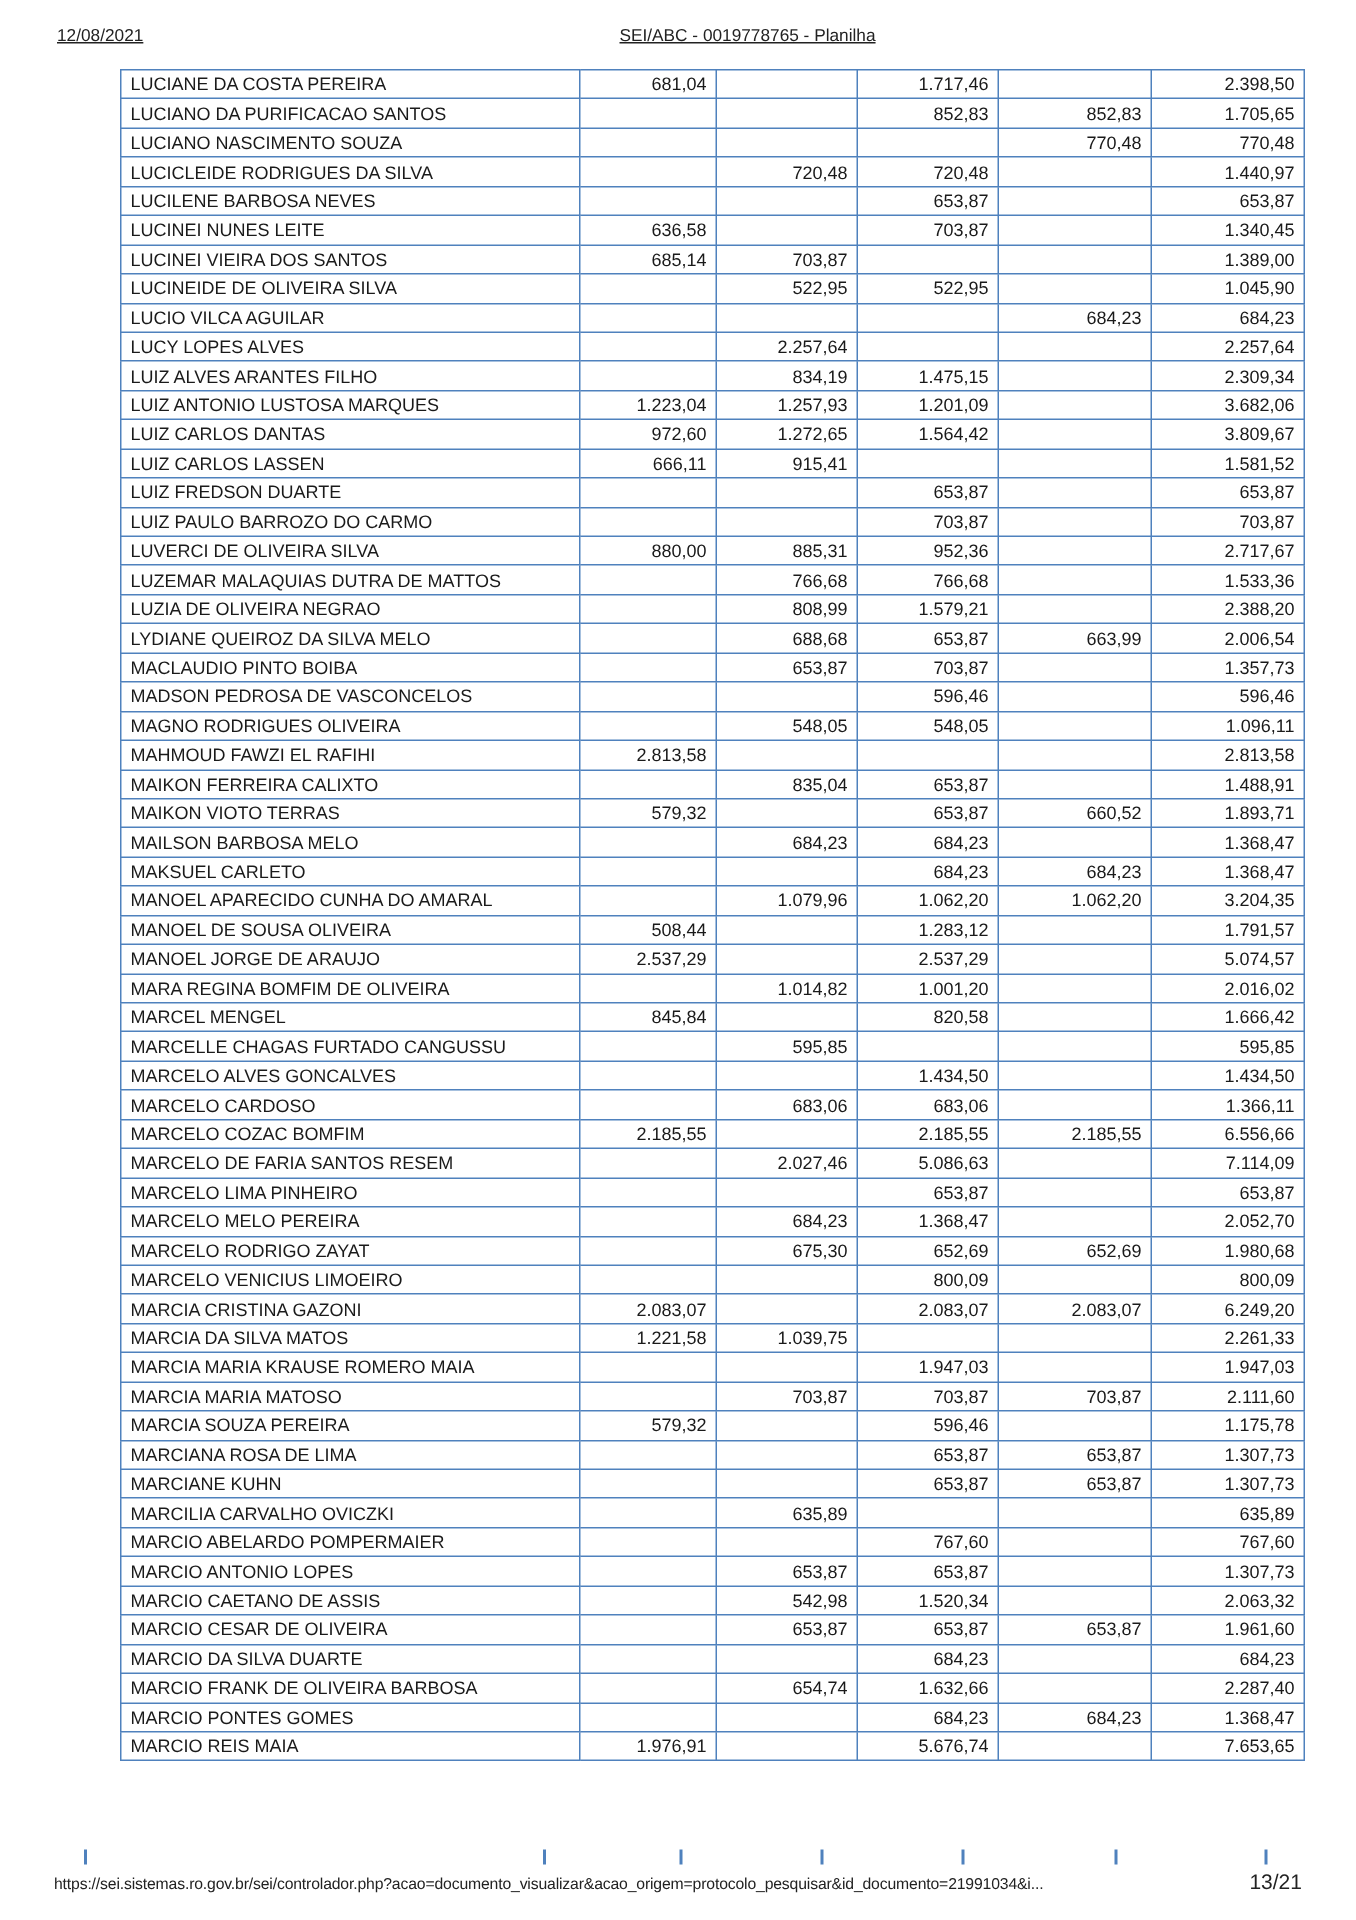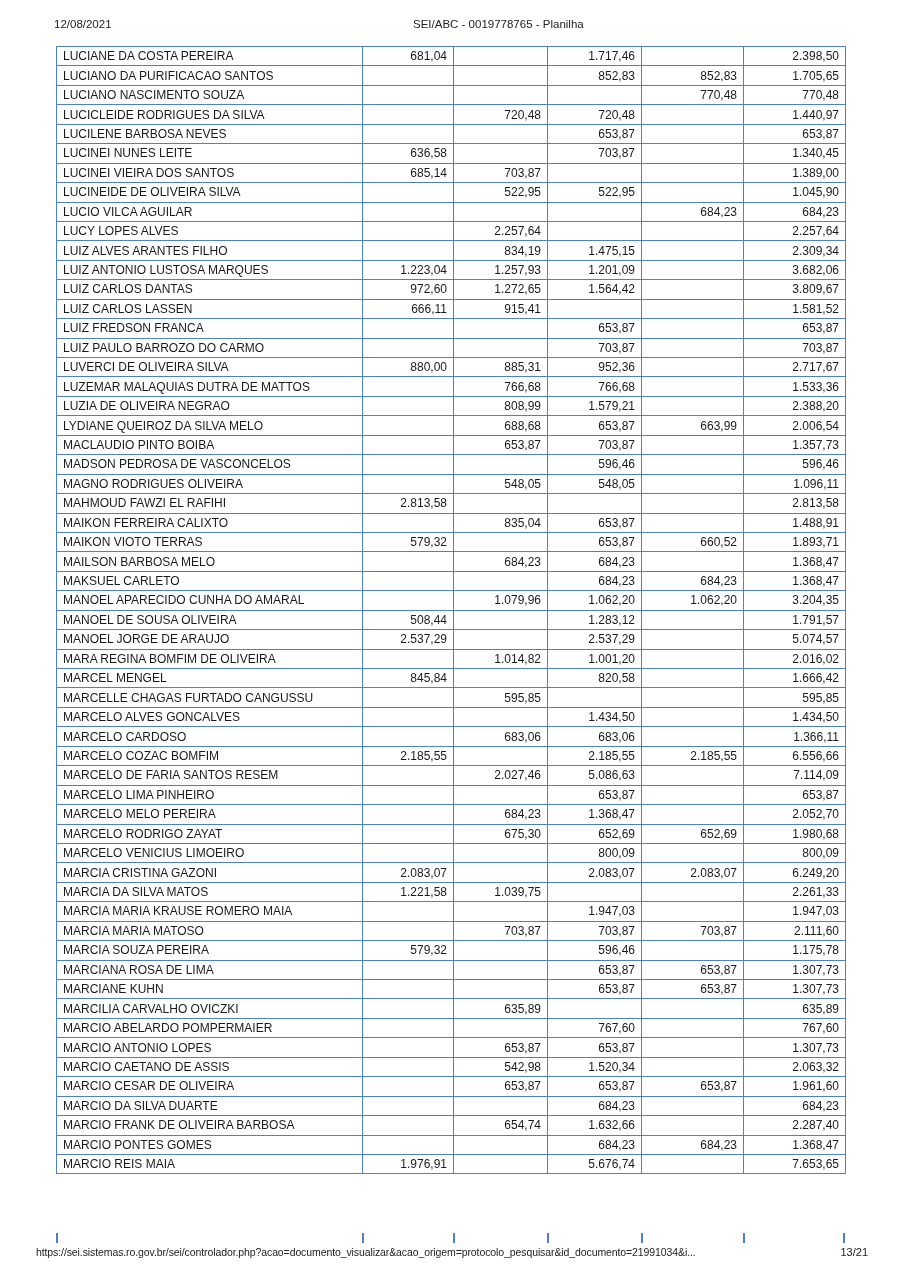--- a/index.html
+++ b/index.html
@@ -3,28 +3,29 @@
 <meta charset="utf-8">
 <style>
   * { margin: 0; padding: 0; box-sizing: border-box; }
   html, body { width: 904px; height: 1280px; background: #ffffff; overflow: hidden; }
   body {
     position: relative;
     font-family: "Liberation Sans", sans-serif;
     color: #1c1c1c;
   }
   .page-header { position: absolute; top: 18px; left: 0; width: 904px; height: 16px; }
-  .header-date { position: absolute; left: 54px; top: 0; font-size: 11.5px; color: #222; }
-  .header-title { position: absolute; left: 413px; top: 0; font-size: 11.5px; color: #222; }
+  .header-date { position: absolute; left: 38px; top: 0; font-size: 11.5px; color: #222; text-decoration: underline; }
+  .header-title { position: absolute; left: 413px; top: 0; font-size: 11.5px; color: #222; text-decoration: underline; }
 
   .sheet { position: absolute; left: 56px; top: 46px; }
   table.grid {
     border-collapse: collapse;
     table-layout: fixed;
     width: 789px;
+    margin-left: 24px;
   }
   table.grid td {
     border: 1.5px solid #4f81bd;
     height: 19.45px;
     font-size: 12px;
     color: #1a1a1a;
     overflow: hidden;
     white-space: nowrap;
     vertical-align: middle;
   }
@@ -47,21 +48,21 @@
     display: flex;
     justify-content: space-between;
     align-items: baseline;
   }
   .footer-url {
     font-size: 10.5px;
     color: #222;
     white-space: nowrap;
     letter-spacing: -0.1px;
   }
-  .footer-page { font-size: 11px; color: #222; padding-left: 10px; }
+  .footer-page { font-size: 14px; color: #222; padding-left: 10px; }
 </style>
 </head>
 <body>
 
 <div class="page-header">
   <span class="header-date">12/08/2021</span>
   <span class="header-title">SEI/ABC - 0019778765 - Planilha</span>
 </div>
 
 <div class="sheet">
@@ -181,21 +182,21 @@
         </tr>
         <tr>
           <td class="c-name">LUIZ CARLOS LASSEN</td>
           <td class="c-num">666,11</td>
           <td class="c-num">915,41</td>
           <td class="c-num"></td>
           <td class="c-num"></td>
           <td class="c-num">1.581,52</td>
         </tr>
         <tr>
-          <td class="c-name">LUIZ FREDSON FRANCA</td>
+          <td class="c-name">LUIZ FREDSON DUARTE</td>
           <td class="c-num"></td>
           <td class="c-num"></td>
           <td class="c-num">653,87</td>
           <td class="c-num"></td>
           <td class="c-num">653,87</td>
         </tr>
         <tr>
           <td class="c-name">LUIZ PAULO BARROZO DO CARMO</td>
           <td class="c-num"></td>
           <td class="c-num"></td>

